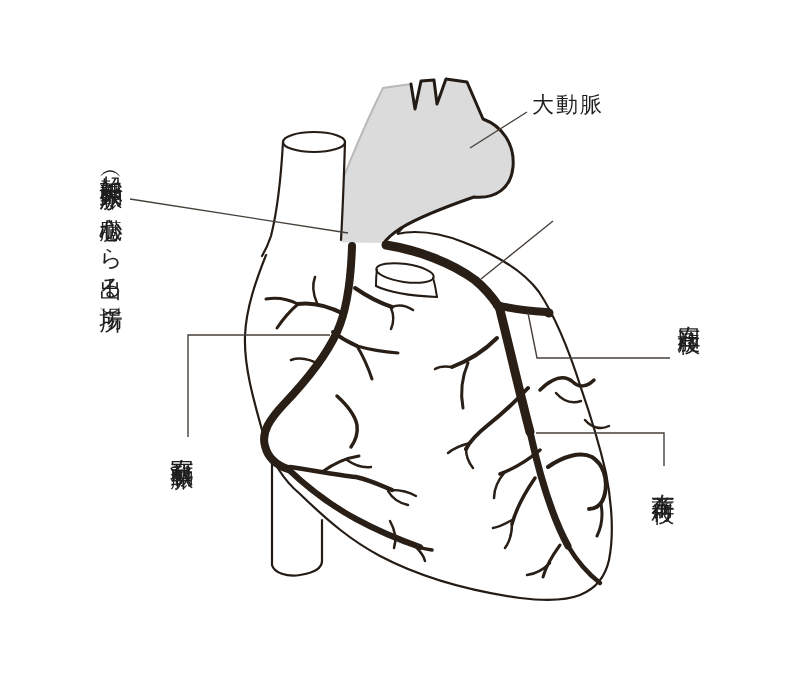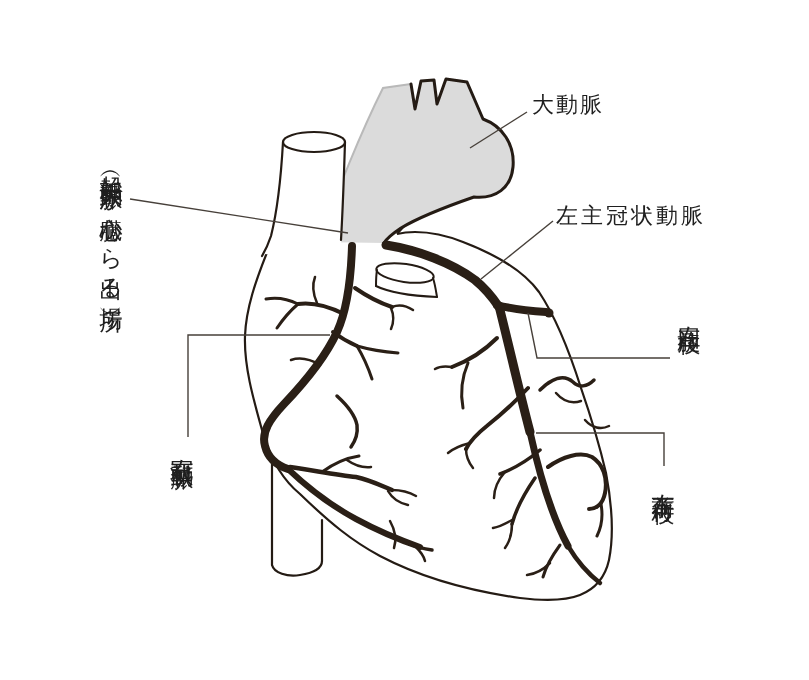--- a/index.html
+++ b/index.html
@@ -146,19 +146,18 @@
     <path d="M 527,112 L 470,148"></path>
     <path d="M 130,199 L 348,233"></path>
     <path d="M 553,221 L 481,279"></path>
     <path d="M 528,313 L 537,358 L 670,358"></path>
     <path d="M 536,433 L 664,433 L 664,466"></path>
     <path d="M 330,335 L 188,335 L 188,437"></path>
   </g>
 </svg>
 
 <div class="lbl h lbl-aorta">大動脈</div>
-<div class="lbl h lbl-leftmain">左主冠状動脈</div>
 <div class="lbl v lbl-circumflex">左回旋枝</div>
 <div class="lbl v lbl-lad">左前下行枝</div>
 <div class="lbl v lbl-rca">右冠状動脈</div>
 <div class="lbl v lbl-origin">起始部（大動脈が心臓から出る場所）</div>
 
 </div>
 
 </body></html>

